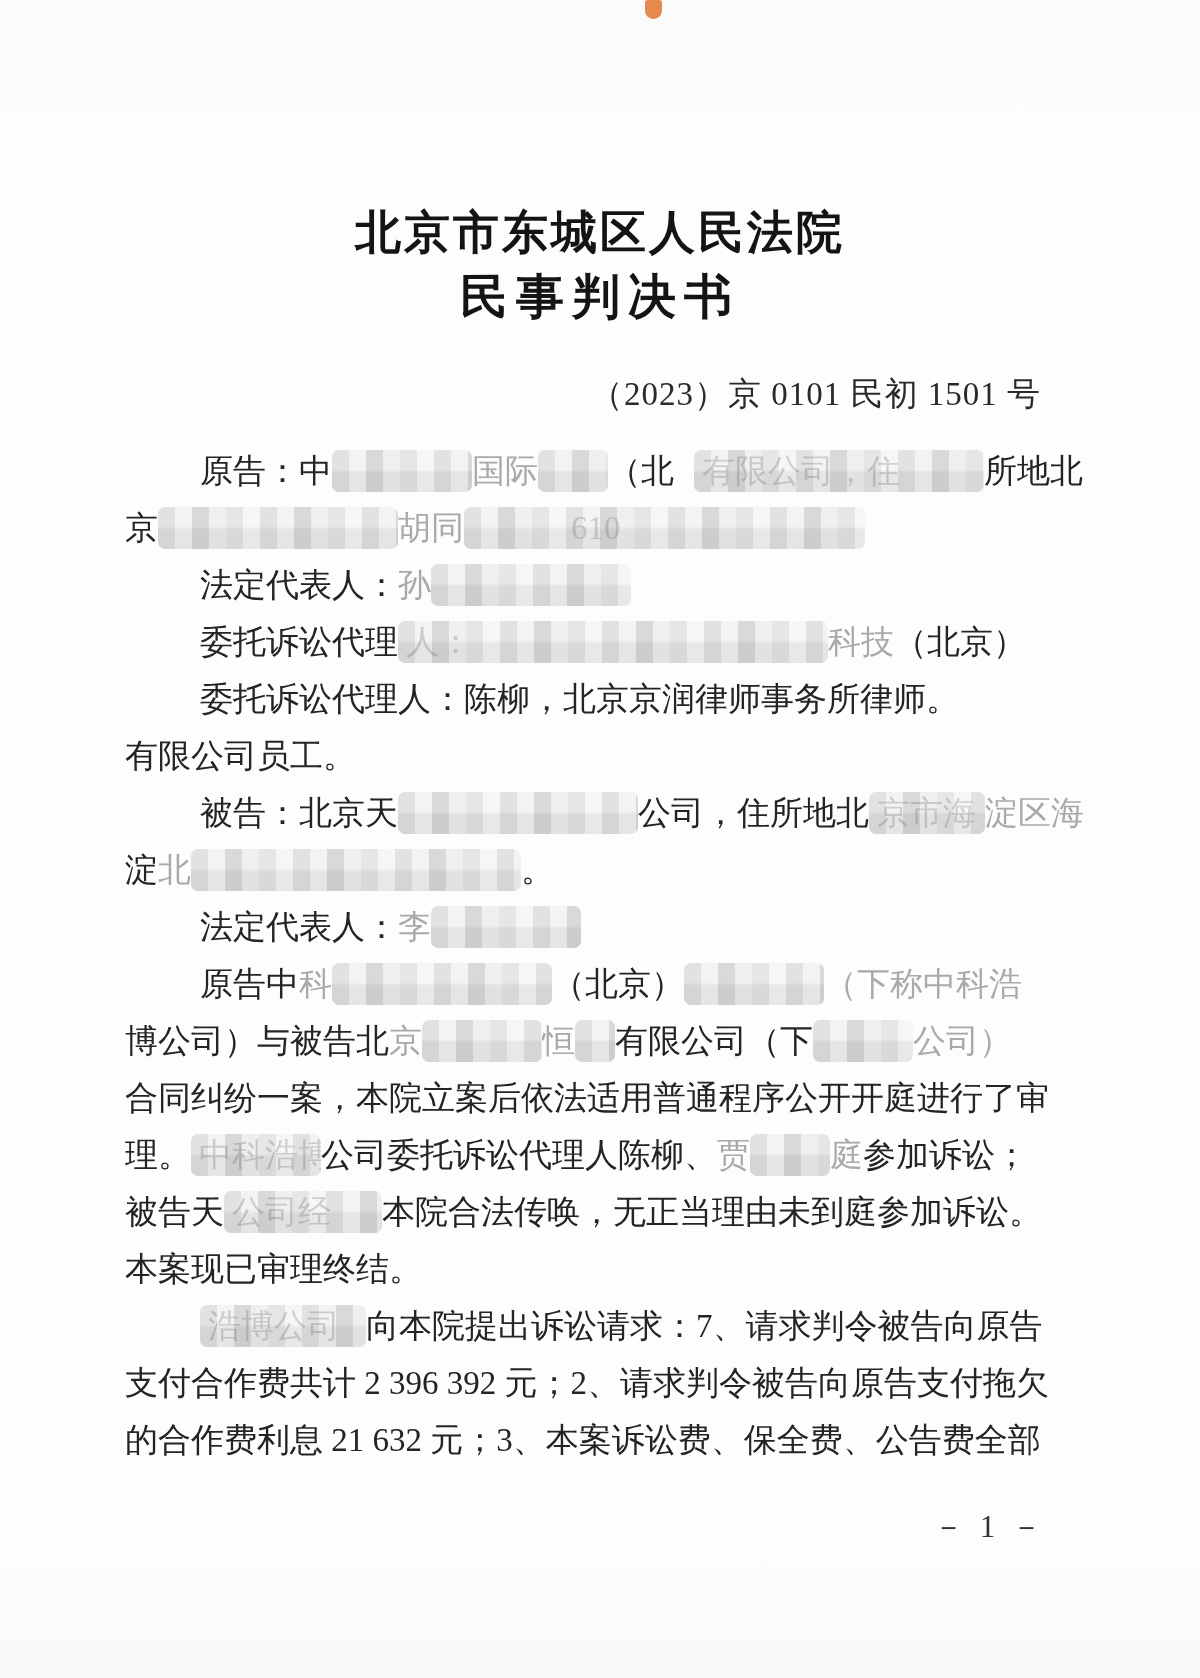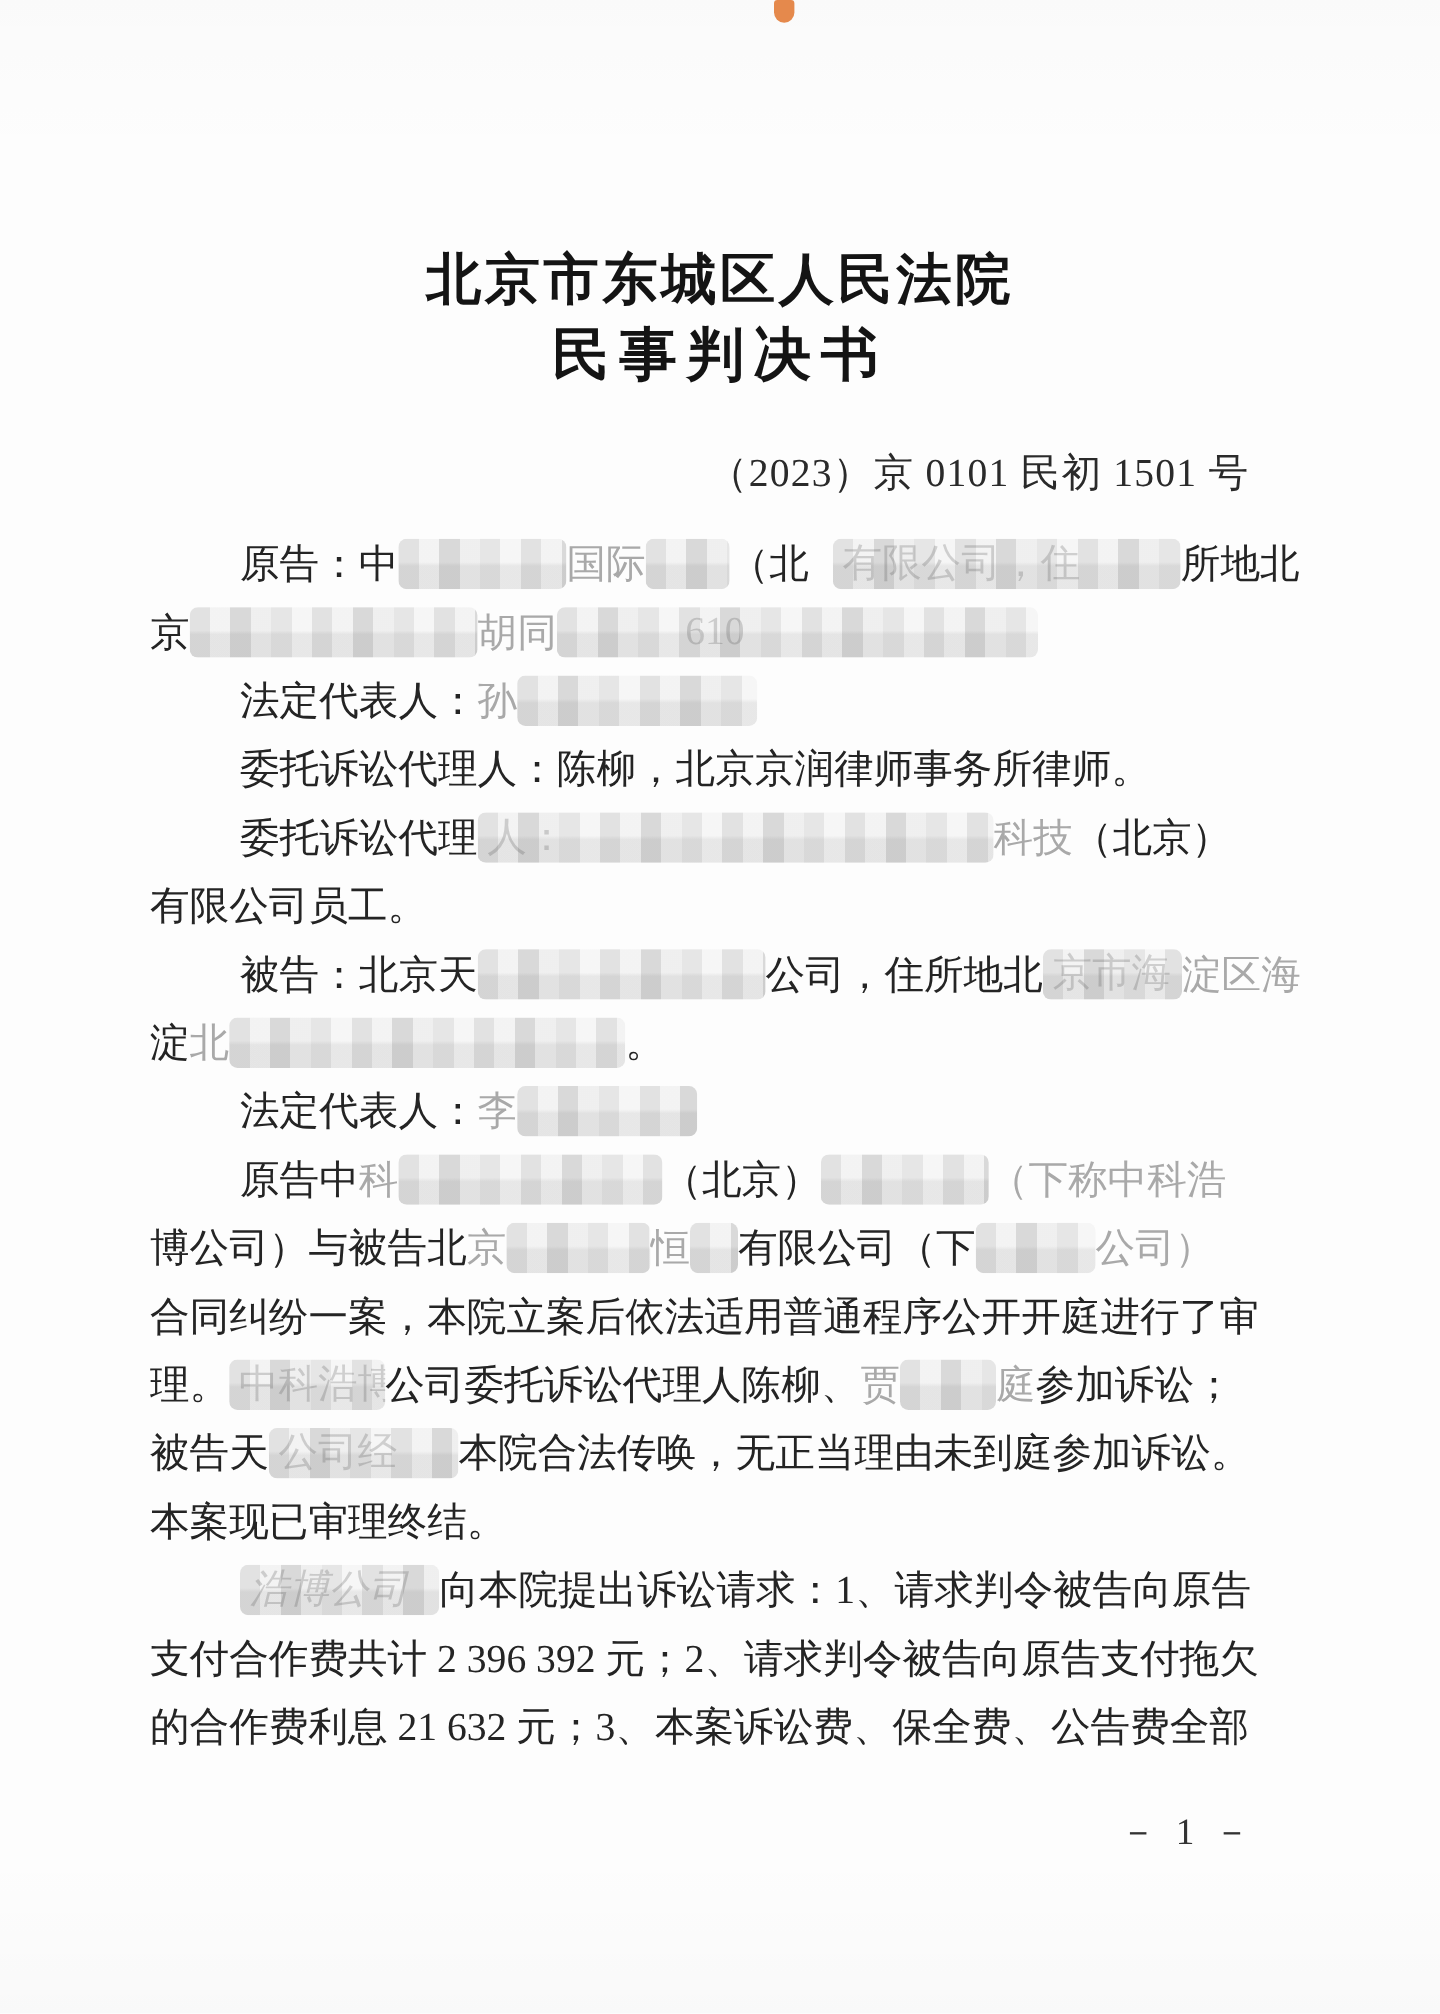--- a/index.html
+++ b/index.html
@@ -74,32 +74,32 @@
     <div class="court-name">北京市东城区人民法院</div>
     <div class="doc-type">民事判决书</div>
   </div>
 
   <div class="case-number">（2023）京 0101 民初 1501 号</div>
 
   <div class="body-lines" id="body-lines">
       <div class="line indent"><span class="seg">原告：中</span><span class="redact" style="width: 140px;"></span><span class="seg faint">国际</span><span class="redact" style="width: 70px;"></span><span class="seg">（北</span><span class="redact" style="width: 290px; margin-left: 20px;"><span class="ghost">有限公司，住</span></span><span class="seg">所地北</span></div>
       <div class="line"><span class="seg">京</span><span class="redact" style="width: 240px;"></span><span class="seg faint">胡同</span><span class="redact" style="width: 401px;"><span class="ghost">　　　610</span></span></div>
       <div class="line indent"><span class="seg">法定代表人：</span><span class="seg faint">孙</span><span class="redact" style="width: 200px;"></span></div>
+      <div class="line indent"><span class="seg">委托诉讼代理</span><span class="redact" style="width: 430px;"><span class="ghost">人：</span></span><span class="seg faint">科技</span><span class="seg">（北京）</span></div>
       <div class="line indent"><span class="seg">委托诉讼代理人：陈柳，北京京润律师事务所律师。</span></div>
-      <div class="line indent"><span class="seg">委托诉讼代理</span><span class="redact" style="width: 430px;"><span class="ghost">人：</span></span><span class="seg faint">科技</span><span class="seg">（北京）</span></div>
       <div class="line"><span class="seg">有限公司员工。</span></div>
       <div class="line indent"><span class="seg">被告：北京天</span><span class="redact" style="width: 240px;"></span><span class="seg">公司，住所地北</span><span class="redact" style="width: 116px;"><span class="ghost">京市海</span></span><span class="seg faint">淀区海</span></div>
       <div class="line"><span class="seg">淀</span><span class="seg faint">北</span><span class="redact" style="width: 330px;"></span><span class="seg">。</span></div>
       <div class="line indent"><span class="seg">法定代表人：</span><span class="seg faint">李</span><span class="redact" style="width: 150px;"></span></div>
       <div class="line indent"><span class="seg">原告中</span><span class="seg faint">科</span><span class="redact" style="width: 220px;"></span><span class="seg">（北京）</span><span class="redact" style="width: 140px;"></span><span class="seg faint">（下称中科浩</span></div>
       <div class="line"><span class="seg">博公司）与被告北</span><span class="seg faint">京</span><span class="redact" style="width: 120px;"></span><span class="seg faint">恒</span><span class="redact" style="width: 40px;"></span><span class="seg">有限公司（下</span><span class="redact" style="width: 100px;"></span><span class="seg faint">公司）</span></div>
       <div class="line"><span class="seg">合同纠纷一案，本院立案后依法适用普通程序公开开庭进行了审</span></div>
       <div class="line"><span class="seg">理。</span><span class="redact" style="width: 130px; text-align: center;"><span class="ghost">中科浩博</span></span><span class="seg">公司委托诉讼代理人陈柳、</span><span class="seg faint">贾</span><span class="redact" style="width: 80px;"></span><span class="seg faint">庭</span><span class="seg">参加诉讼；</span></div>
       <div class="line"><span class="seg">被告天</span><span class="redact" style="width: 158px;"><span class="ghost">公司经</span></span><span class="seg">本院合法传唤，无正当理由未到庭参加诉讼。</span></div>
       <div class="line"><span class="seg">本案现已审理终结。</span></div>
-      <div class="line indent"><span class="redact" style="width: 166px; font-style: italic;"><span class="ghost">浩博公司</span></span><span class="seg">向本院提出诉讼请求：1、请求判令被告向原告</span></div>
+      <div class="line indent"><span class="redact" style="width: 166px;"><span class="ghost">浩博公司</span></span><span class="seg">向本院提出诉讼请求：7、请求判令被告向原告</span></div>
       <div class="line"><span class="seg">支付合作费共计 2 396 392 元；2、请求判令被告向原告支付拖欠</span></div>
       <div class="line"><span class="seg">的合作费利息 21 632 元；3、本案诉讼费、保全费、公告费全部</span></div>
     </div>
 
   <div class="page-number">－ 1 －</div>
 
 </div>
 
 </body></html>

